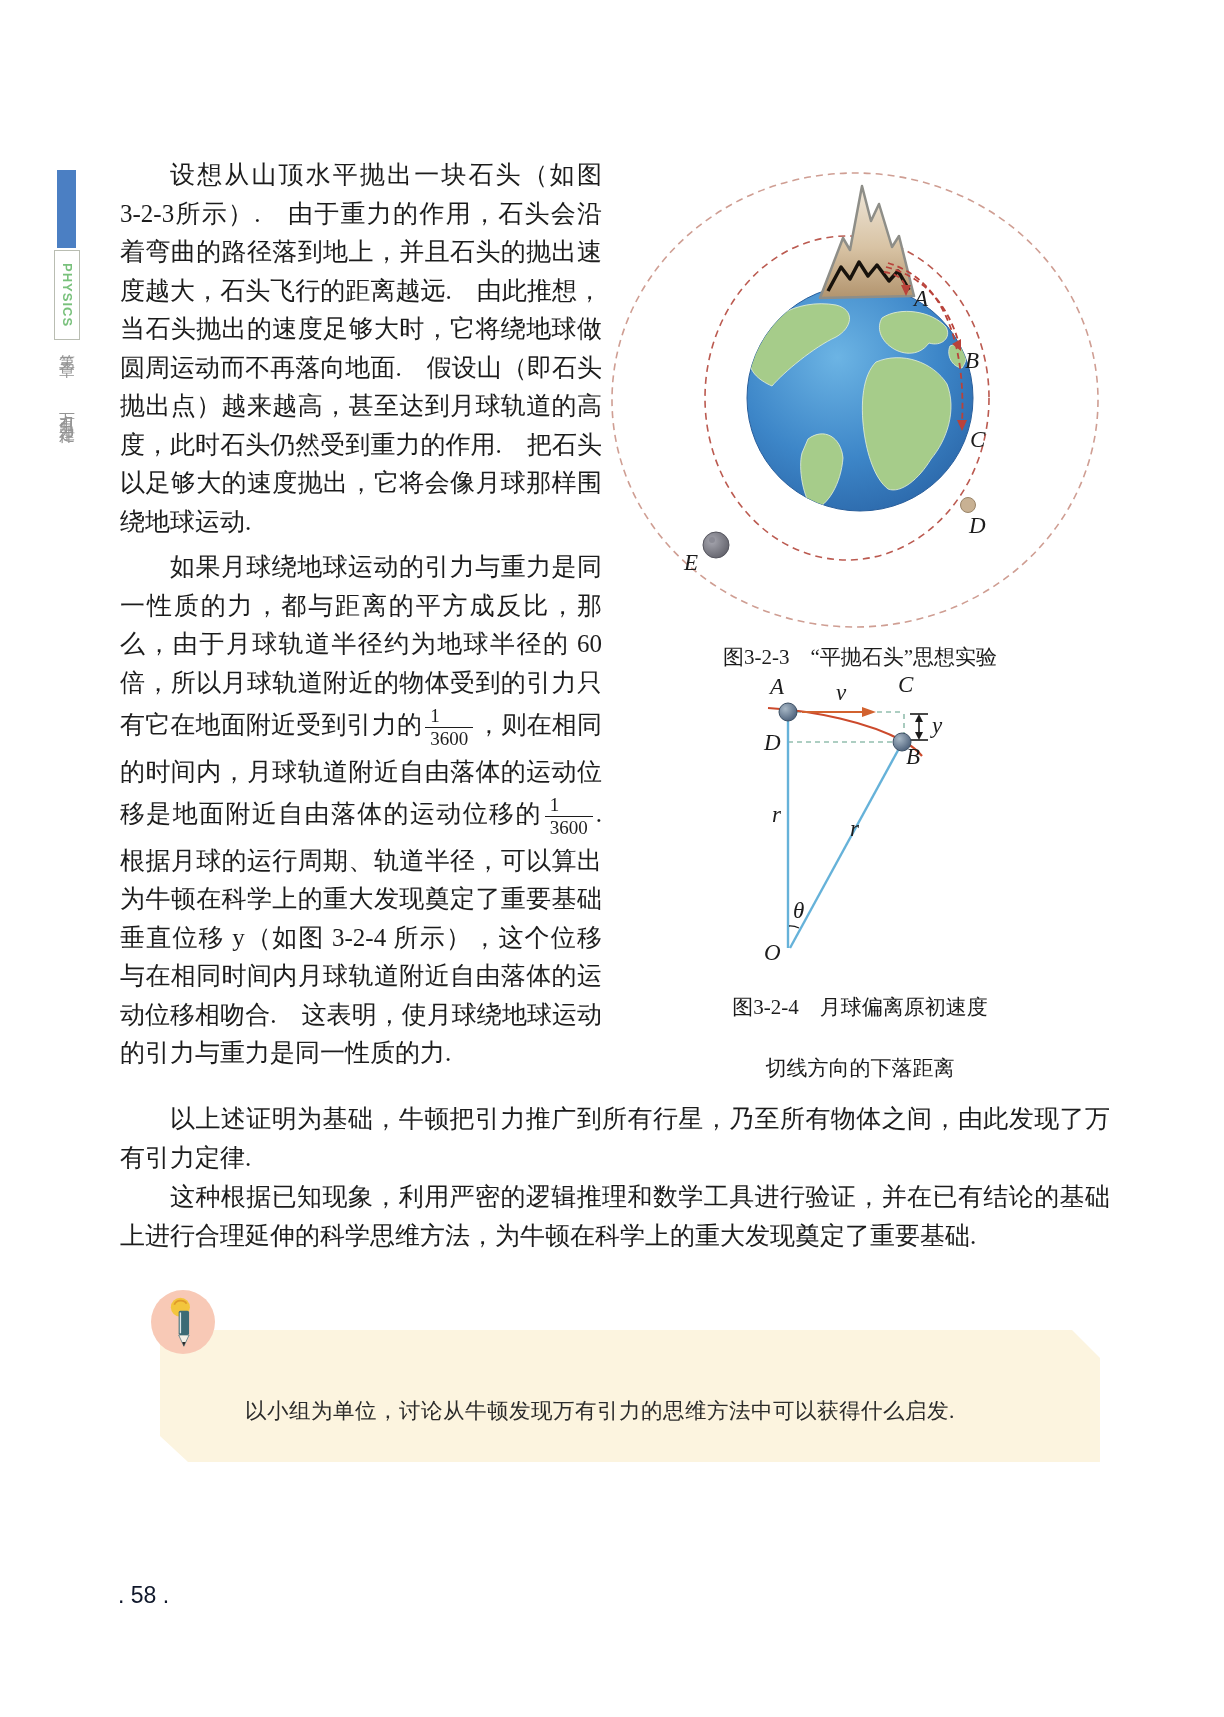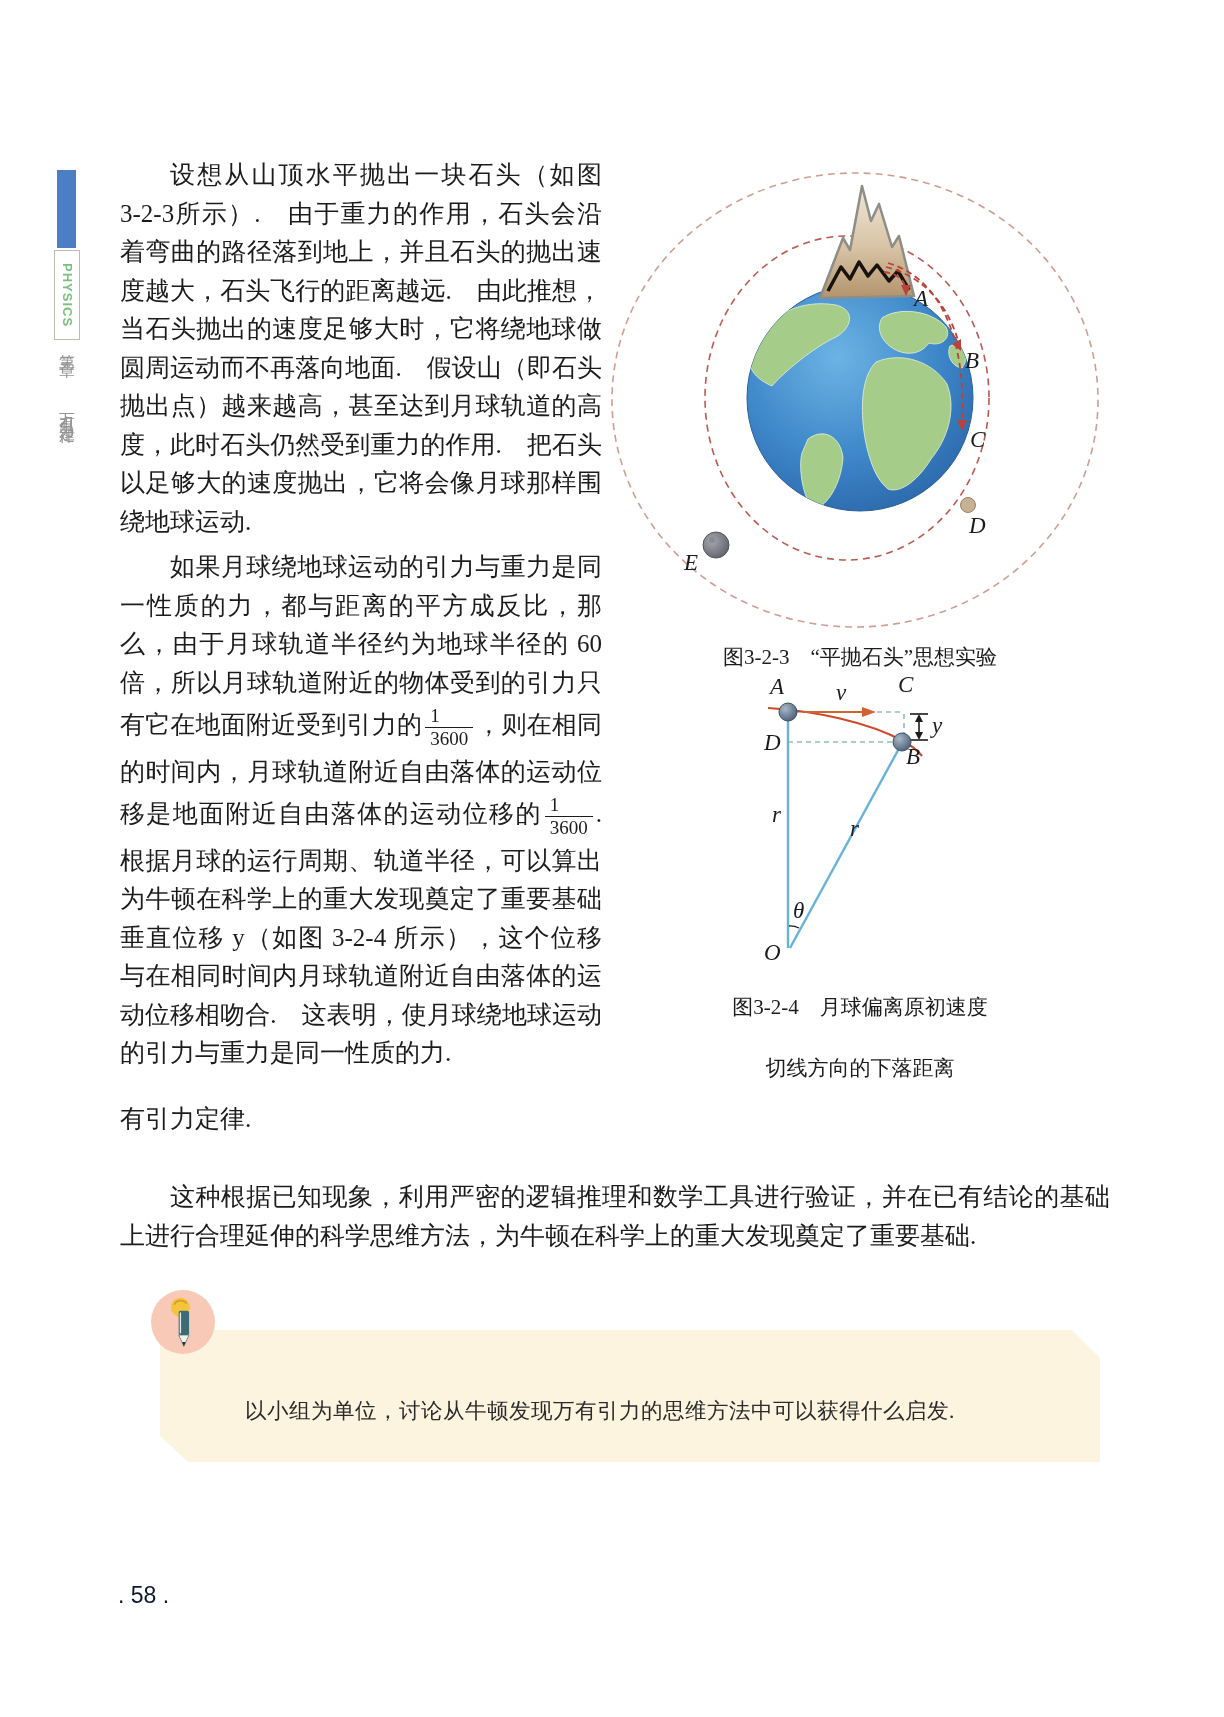--- a/index.html
+++ b/index.html
@@ -83,20 +83,21 @@
       <div class="tline">的时间内，月球轨道附近自由落体的运动位</div>
       <div class="tline">移是地面附近自由落体的运动位移的<span class="frac"><span class="fnum">1</span><span class="fden">3600</span></span>.</div>
       <div class="tline">根据月球的运行周期、轨道半径，可以算出</div>
       <div class="tline">为牛顿在科学上的重大发现奠定了重要基础</div>
       <div class="tline">垂直位移 y（如图 3-2-4 所示），这个位移</div>
       <div class="tline">与在相同时间内月球轨道附近自由落体的运</div>
       <div class="tline">动位移相吻合.　这表明，使月球绕地球运动</div>
       <div class="tline tlast">的引力与重力是同一性质的力.</div>
     </div>
   <div class="wide" style="top:1100px;">
+      <div class="tline tfirst">以上述证明为基础，牛顿把引力推广到所有行星，乃至所有物体之间，由此发现了万</div>
       <div class="tline tlast">有引力定律.</div>
     </div>
   <div class="wide" style="top:1178px;">
       <div class="tline tfirst">这种根据已知现象，利用严密的逻辑推理和数学工具进行验证，并在已有结论的基础</div>
       <div class="tline tlast">上进行合理延伸的科学思维方法，为牛顿在科学上的重大发现奠定了重要基础.</div>
     </div>
 
   <svg style="position:absolute;left:600px;top:148px;" width="520" height="492" viewBox="0 0 520 492">
     <defs>
       <radialGradient id="gOcean" cx="40%" cy="32%" r="75%">

